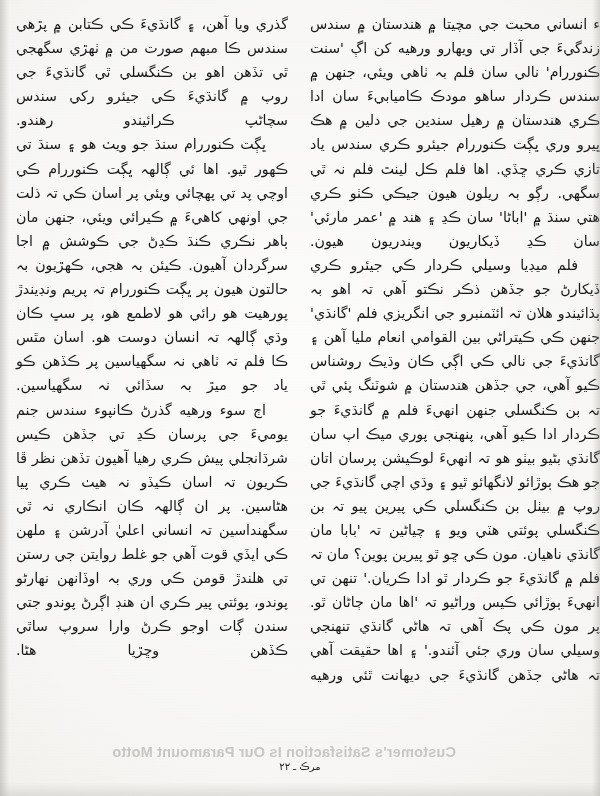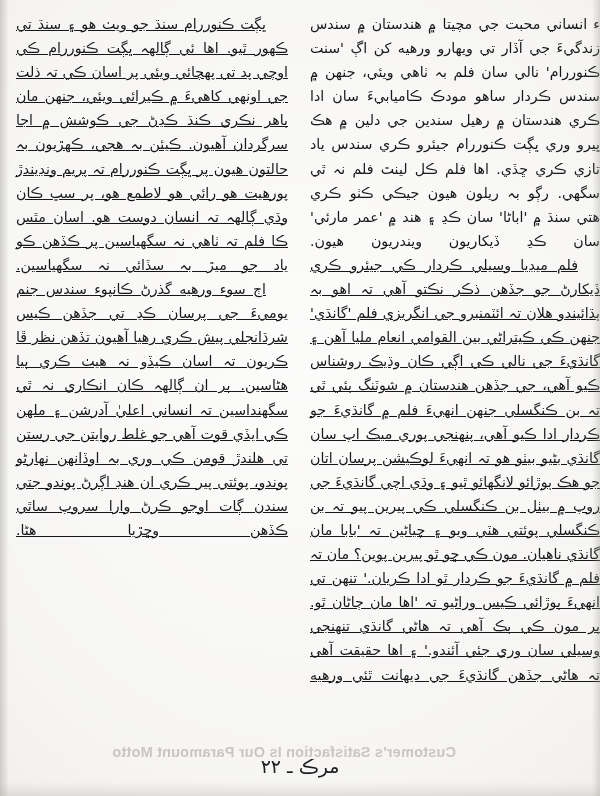--- a/index.html
+++ b/index.html
@@ -94,39 +94,38 @@
     width: 300px;
     padding-right: 12px;
     padding-left: 16px;
   }
   .para {
     margin: 0;
     text-indent: 0;
   }
   .para.indent {
     text-indent: 22px;
-    text-decoration: underline;
   }
   .para + .para {
     margin-top: 0;
   }
 
   
   #footer {
     position: absolute;
     left: 0;
     top: 755px;
     width: 600px;
     text-align: center;
     direction: rtl;
   }
   #page-number {
     display: inline-block;
     font-family: "DejaVu Sans", sans-serif;
-    font-size: 19px;
+    font-size: 10px;
     color: #202022;
     letter-spacing: 1px;
   }
 
   
   #grain {
     position: absolute;
     inset: 0;
     pointer-events: none;
     opacity: 0.35;
@@ -142,20 +141,21 @@
   <div id="paper-texture"></div>
 
   <div id="columns">
 
     <div id="column-right" class="text-column">
       <p class="para">ء انساني محبت جي مچيتا ۾ هندستان ۾ سندس زندگيءَ جي آڏار تي ويهارو ورهيه کن اڳ 'سنت ڪنوررام' نالي سان فلم بہ ٺاهي ويئي، جنهن ۾ سندس ڪردار ساهو مودڪ ڪاميابيءَ سان ادا ڪري هندستان ۾ رهيل سندين جي دلين ۾ هڪ ڀيرو وري ڀڳت ڪنوررام جيئرو ڪري سندس ياد تازي ڪري ڇڏي. اها فلم ڪل لينٿ فلم نہ ٿي سگهي. رڳو بہ ريلون هيون جيڪي ڪٺو ڪري هتي سنڌ ۾ 'اباڻا' سان ڪڍ ۽ هند ۾ 'عمر مارئي' سان ڪڍ ڏيکاريون ويندريون هيون.</p>
       <p class="para indent">فلم ميڊيا وسيلي ڪردار ڪي جيئرو ڪري ڏيکارڻ جو جڏهن ذڪر نڪتو آهي تہ اهو بہ ٻڌائيندو هلان تہ ائٽمنبرو جي انگريزي فلم 'گانڌي' جنهن ڪي ڪيتراڻي بين القوامي انعام مليا آهن ۽ گانڌيءَ جي نالي ڪي اڳي ڪان وڌيڪ روشناس ڪيو آهي، جي جڏهن هندستان ۾ شوٽنگ پئي ٿي تہ بن ڪنگسلي جنهن انهيءَ فلم ۾ گانڌيءَ جو ڪردار ادا ڪيو آهي، پنهنجي پوري ميڪ اپ سان گانڌي بڻيو بيٺو هو تہ انهيءَ لوڪيشن پرسان اتان جو هڪ ٻوڙائو لانگهائو ٿيو ۽ وڌي اچي گانڌيءَ جي روپ ۾ بيٺل بن ڪنگسلي ڪي پيرين پيو تہ بن ڪنگسلي پوئتي هٽي ويو ۽ چياڻين تہ 'بابا مان گانڌي ناهيان. مون ڪي ڇو ٿو پيرين پوين؟ مان تہ فلم ۾ گانڌيءَ جو ڪردار ٿو ادا ڪريان.' تنهن تي انهيءَ ٻوڙائي ڪيس وراڻيو تہ 'اها مان ڄاڻان ٿو. پر مون ڪي پڪ آهي تہ هاڻي گانڌي تنهنجي وسيلي سان وري جئي آئندو.' ۽ اها حقيقت آهي تہ هاڻي جڏهن گانڌيءَ جي ديهانت ٿئي ورهيه</p>
     </div>
 
     <div id="column-left" class="text-column">
+      <p class="para">گذري ويا آهن، ۽ گانڌيءَ ڪي ڪتابن ۾ پڙهي سندس ڪا مبهم صورت من ۾ ٺهڙي سگهجي ٿي تڏهن اهو بن ڪنگسلي ٿي گانڌيءَ جي روپ ۾ گانڌيءَ ڪي جيئرو رکي سندس سچاڻپ ڪرائيندو رهندو.</p>
       <p class="para indent">ڀڳت ڪنوررام سنڌ جو ويٺ هو ۽ سنڌ تي ڪهور ٿيو. اها ئي ڳالهہ ڀڳت ڪنوررام ڪي اوچي پد تي پهچائي ويئي پر اسان ڪي تہ ذلت جي اونهي کاهيءَ ۾ ڪيرائي ويئي، جنهن مان ٻاهر نڪري ڪنڌ ڪڍڻ جي ڪوشش ۾ اجا سرگردان آهيون. ڪيئن بہ هجي، ڪهڙيون بہ حالتون هيون پر ڀڳت ڪنوررام تہ پريم ونڊيندڙ پورهيت هو رائي هو لاطمع هو، پر سڀ ڪان وڌي ڳالهہ تہ انسان دوست هو. اسان مٿس ڪا فلم تہ ٺاهي نہ سگهياسين پر ڪڏهن ڪو ياد جو ميڙ بہ سڏائي نہ سگهياسين.</p>
       <p class="para indent">اڄ سوء ورهيه گذرڻ ڪانپوء سندس جنم يوميءَ جي پرسان ڪڍ تي جڏهن ڪيس شرڌانجلي پيش ڪري رهيا آهيون تڏهن نظر ڦا ڪريون تہ اسان ڪيڏو نہ هيٺ ڪري پيا هڻاسين. پر ان ڳالهہ ڪان انڪاري نہ ٿي سگهنداسين تہ انساني اعليٰ آدرشن ۽ ملهن ڪي ايڏي قوت آهي جو غلط روايتن جي رستن تي هلندڙ قومن ڪي وري بہ اوڏانهن نهارڻو پوندو، پوئتي پير ڪري ان هنڊ اڳرڻ پوندو جتي سندن ڳات اوجو ڪرڻ وارا سروپ ساٿي ڪڏهن وڇڙيا هڻا.</p>
     </div>
 
   </div>
 
   <div id="bleed-through">Customer's Satisfaction Is Our Paramount Motto</div>
 
   <div id="footer">
     <span id="page-number">مرڪ ـ ٢٢</span>

